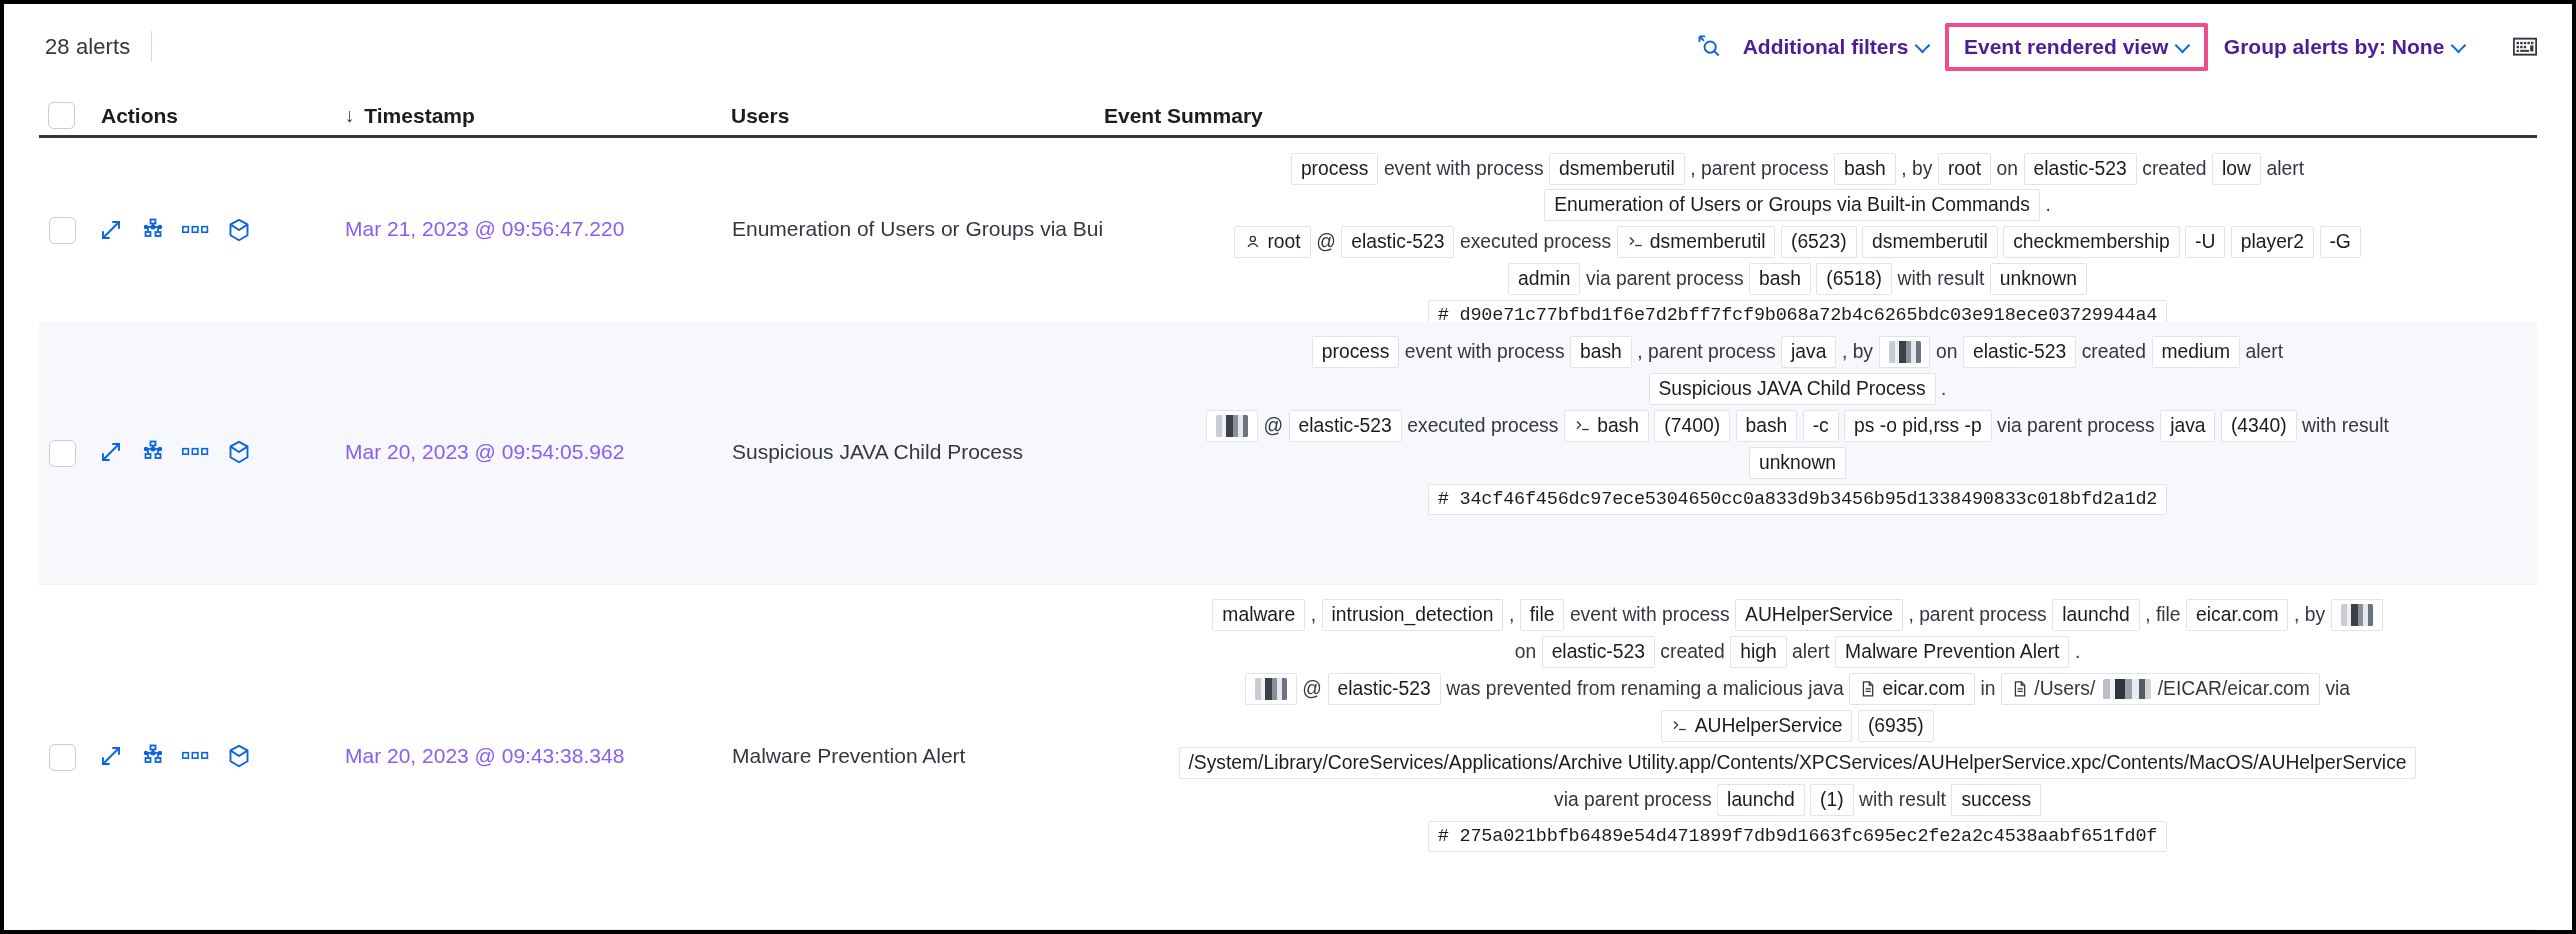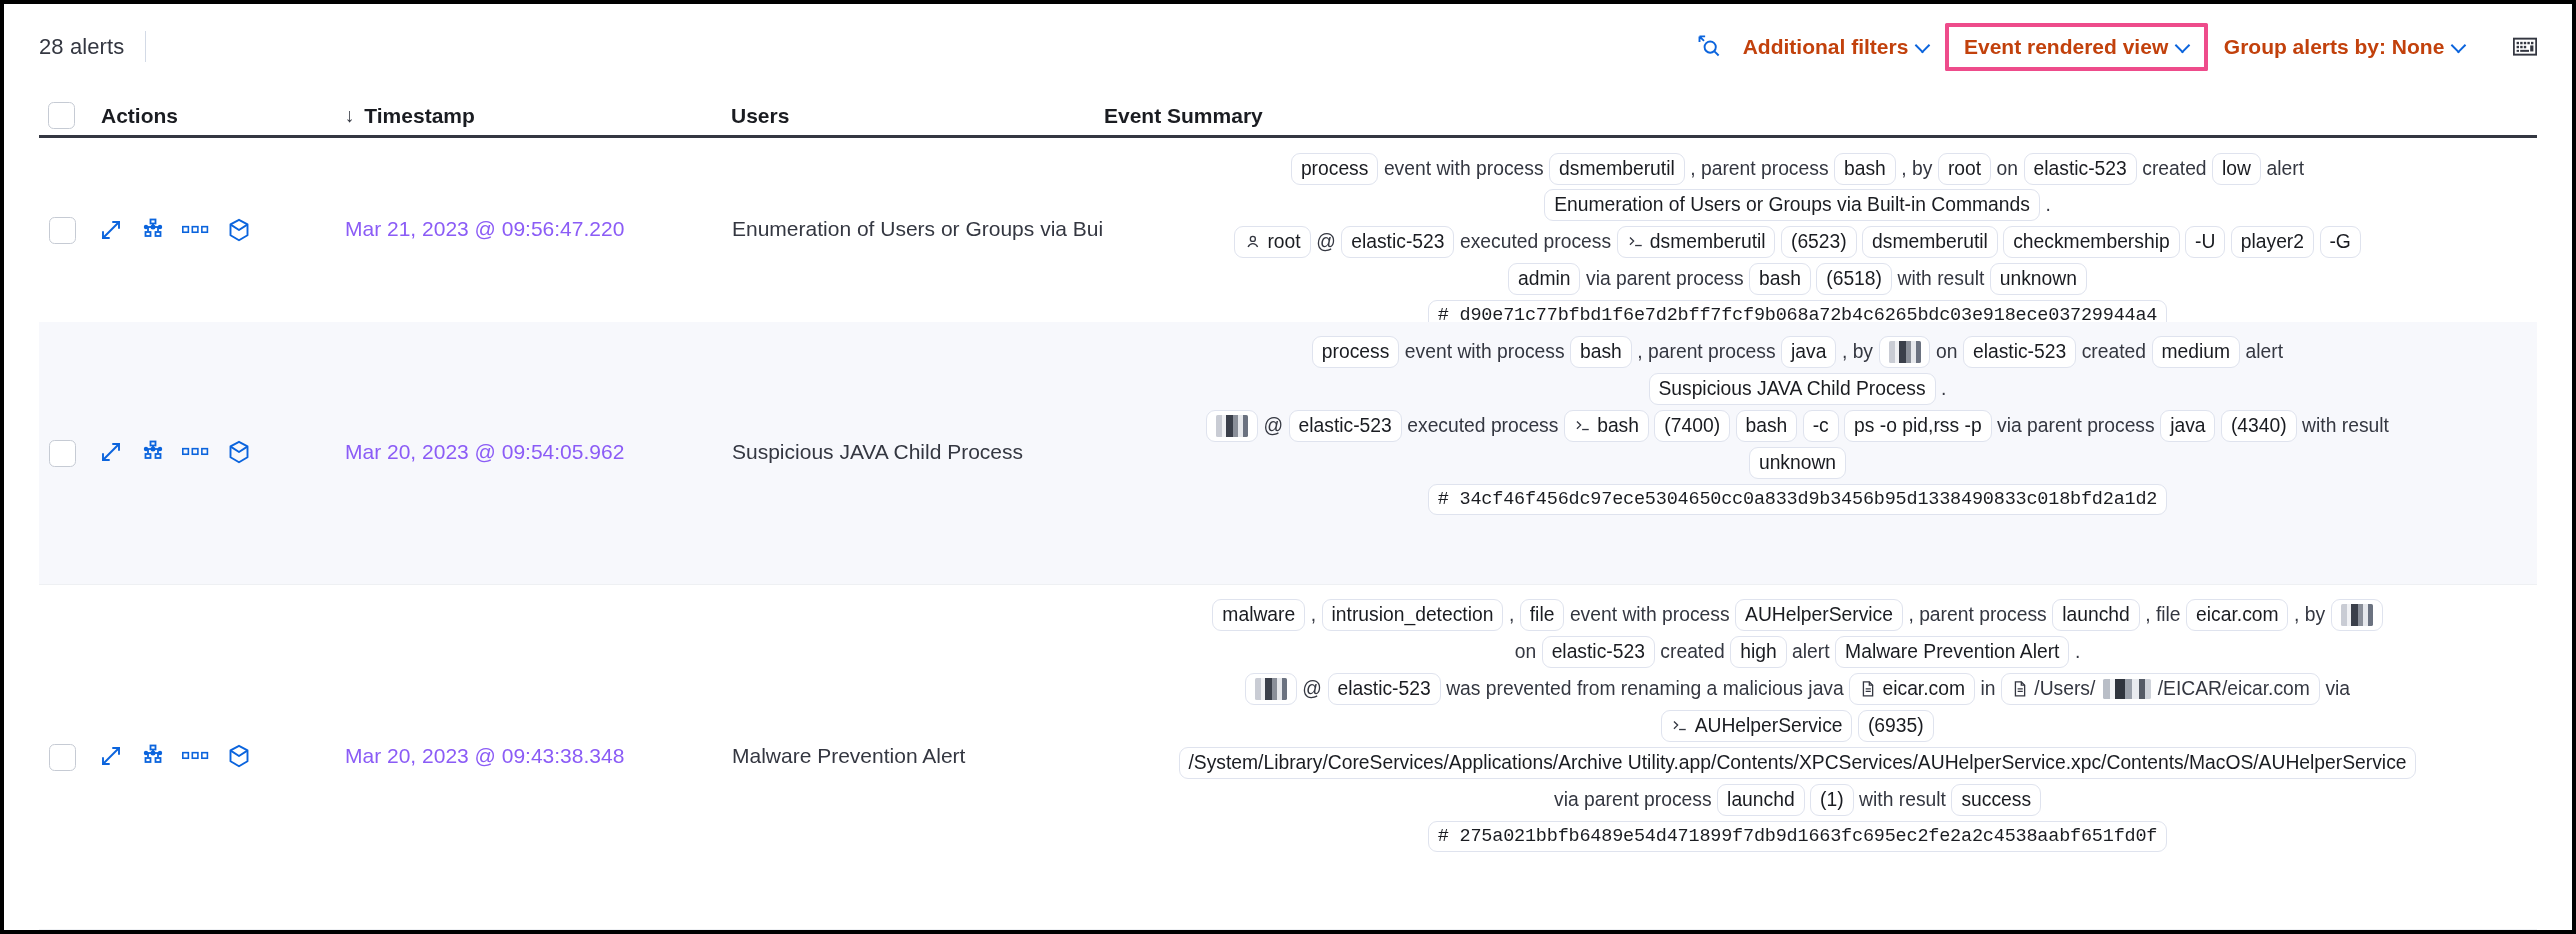--- a/index.html
+++ b/index.html
@@ -18,37 +18,37 @@
     border-left: 4.8px solid #000;
     border-right: 4.8px solid #000;
     border-top: 4.8px solid #000;
     border-bottom: 4.8px solid #000;
     pointer-events:none;
   }
 
   
   .toolbar {
     position:absolute; left:0; top:0; right:0; height:93px;
-    display:flex; align-items:center;
+    display:flex; align-items:center;padding-left:6px;
   }
   .toolbar-left {
     display:flex; align-items:center; padding-left:39px; gap:0;
   }
   .alerts-count {
     font-size:22px; color:#343741; font-weight:400; letter-spacing:0.1px;
   }
   .vert-sep {
     width:0.8px; height:31px; background:#d3dae6; margin-left:21px;
   }
   .toolbar-right {
     margin-left:auto; display:flex; align-items:center; padding-right:29px; gap:0;
   }
   .tb-btn {
     display:flex; align-items:center; gap:8px;
-    color:#c2410c; font-size:21px; font-weight:700;
+    color:#4c1d95; font-size:21px; font-weight:700;
     background:transparent; border:none; cursor:pointer;
     padding:8px 11.3px; white-space:nowrap;
     font-family:"Liberation Sans", sans-serif;
   }
   .tb-icon-btn {
     display:flex; align-items:center; justify-content:center;
     background:transparent; border:none; cursor:pointer; padding:6.4px 9.7px;
   }
   .chev { display:inline-block; width:13px; height:13px; position:relative; }
   .chev::after{
@@ -114,21 +114,21 @@
     display:flex; flex-direction:column; align-items:center;
   }
   .sum-line {
     display:flex; flex-wrap:nowrap; align-items:center;
     justify-content:center; gap:5.6px;
     margin:2.4px 0; max-width:100%;
   }
   .txt { font-size:19.3px; color:#343741; white-space:nowrap; }
   .chip {
     display:inline-flex; align-items:center; gap:5.6px;
-    border:1.6px solid #dfe3ee; border-radius:9px; background:#fff;
+    border:1.6px solid #dfe3ee; border-radius:2px; background:#fff;
     padding:4px 8.9px;
     font-size:19.3px; color:#1a1c21; white-space:nowrap;
     font-family:"Liberation Sans", sans-serif;
     cursor:pointer;
   }
   .chip.mono { font-family:"Liberation Mono", monospace; font-size:18.5px; letter-spacing:-0.2px; }
   .chip.path { font-size:19.3px; }
   .chip-ico { display:inline-flex; align-items:center; }
   .redact {
     display:inline-block; width:32px; height:22.6px;

